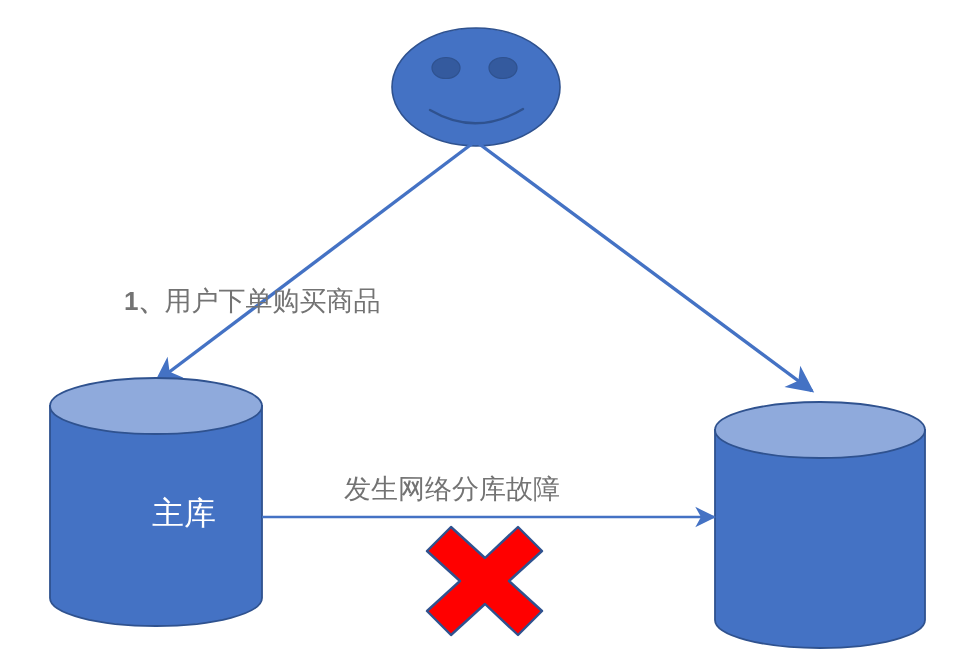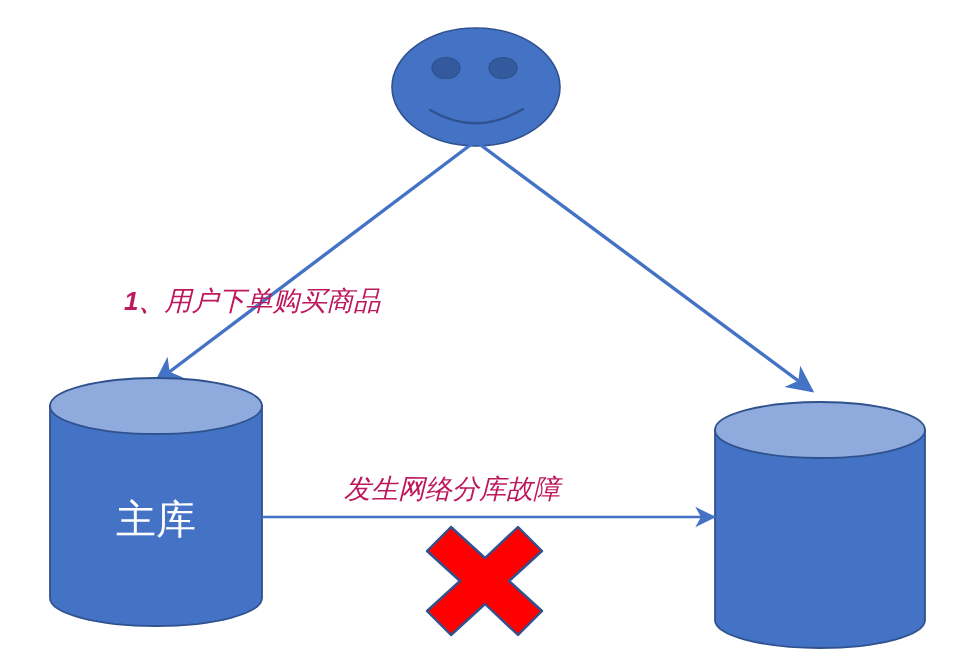--- a/index.html
+++ b/index.html
@@ -20,46 +20,46 @@
   svg.layer {
     position: absolute;
     left: 0;
     top: 0;
     width: 970px;
     height: 664px;
   }
   .txt {
     position: absolute;
     white-space: pre;
-    color: #be185d;
+    color: #737373;
     font-family: "Liberation Serif", "DejaVu Serif", serif;
-    font-style: italic;
   }
   .label-step {
     font-size: 27px;
     line-height: 34px;
     font-weight: 400;
     letter-spacing: 0px;
   }
   .label-step .num {
     font-weight: bold;
     font-family: "Liberation Sans", sans-serif;
     font-size: 26px;
   }
   .label-mid {
     font-size: 27px;
     line-height: 32px;
   }
   .db-label {
     position: absolute;
     color: #ffffff;
-    font-size: 40px;
+    font-size: 32px;
     font-family: Liberation Sans, sans-serif;
     white-space: pre;
     text-align: center;
+    padding-left: 28px;
   }
 </style>
 </head>
 <body>
 
 <div id="canvas">
 
   <svg class="layer" viewBox="0 0 970 664">
     <defs>
       <marker id="arrowhead" markerWidth="9" markerHeight="9" refX="7.6" refY="4.5" orient="auto" markerUnits="strokeWidth">

